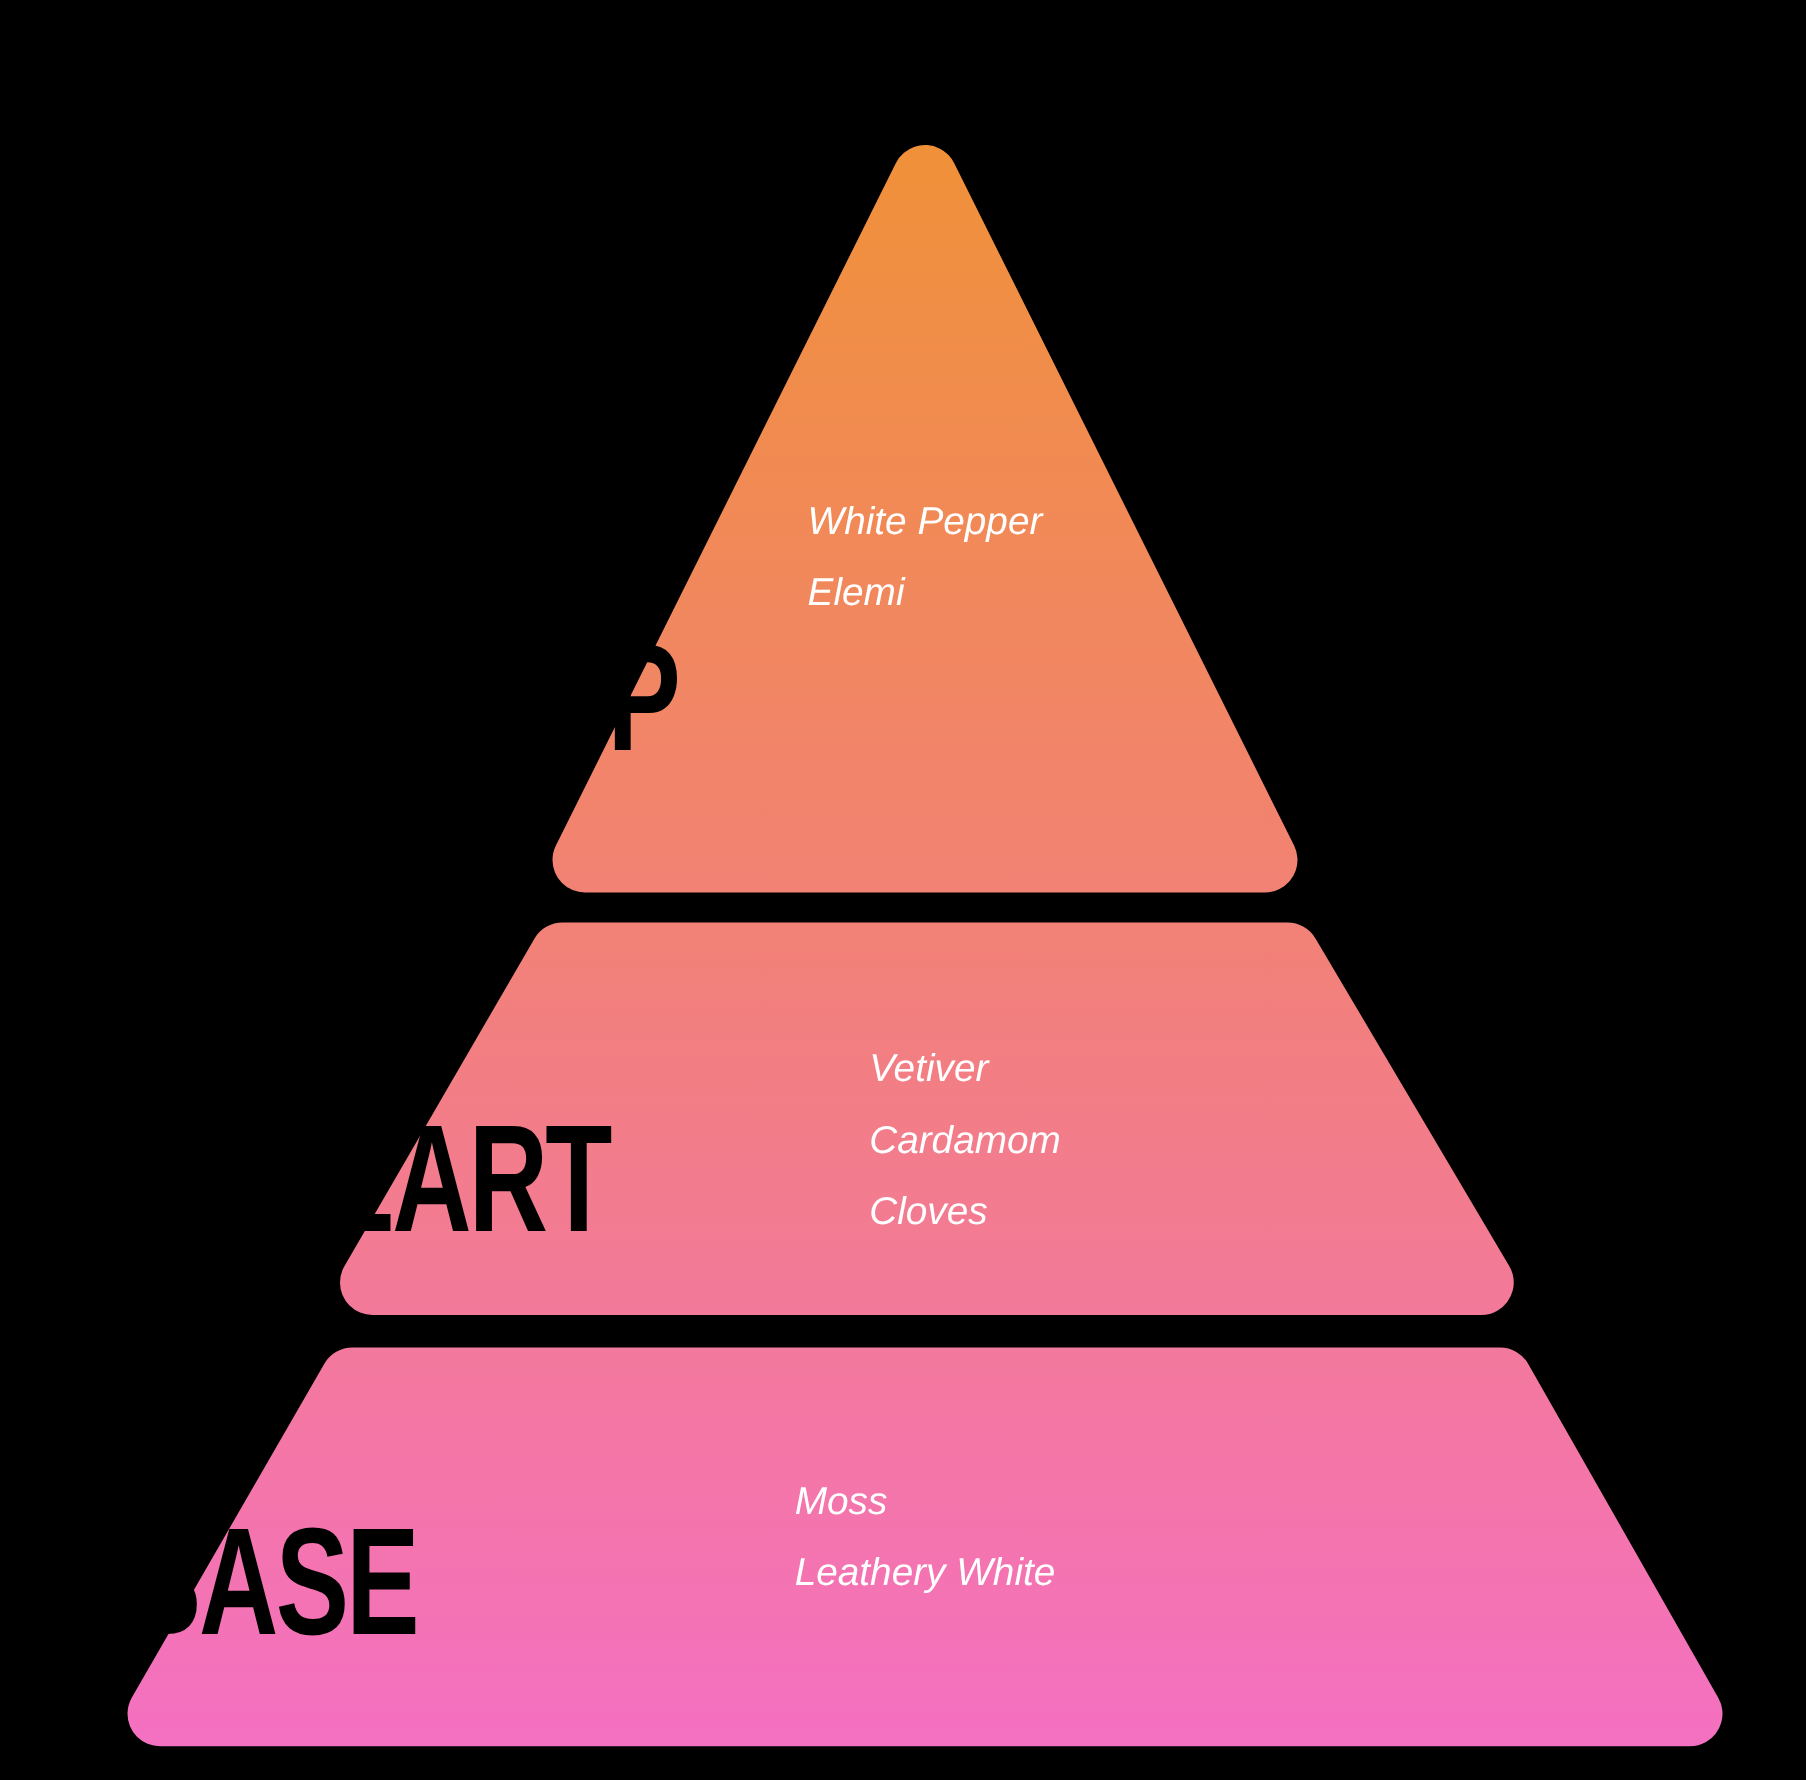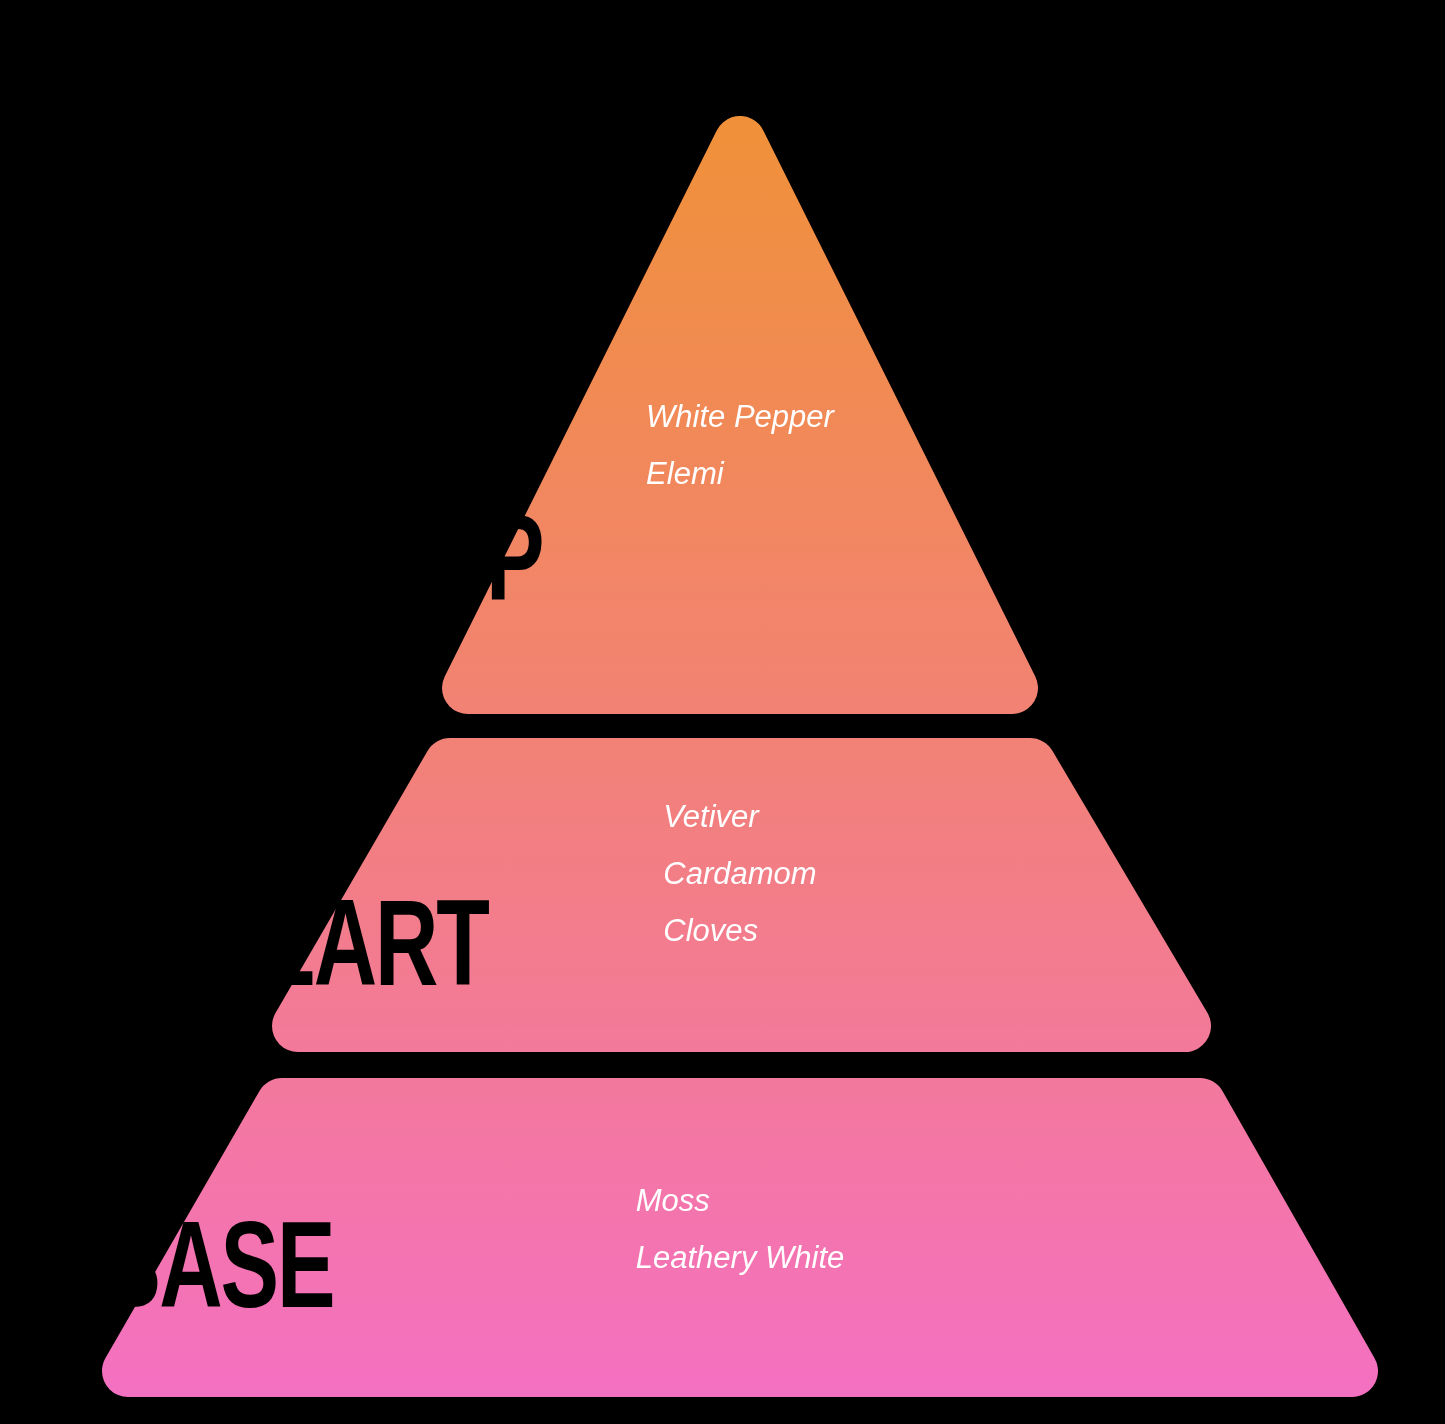--- a/index.html
+++ b/index.html
@@ -47,21 +47,21 @@
     text-align: left;
     color: #ffffff;
     font-size: 31px;
     line-height: 57px;
     font-weight: 400;
     z-index: 2;
     white-space: nowrap;
     font-style: italic;
   }
   .notes-top    { top: 388px; }
-  .notes-heart  { top: 788px; }
+  .notes-heart  { top: 826px; margin-left: 32px; }
   .notes-base   { top: 1172px; }
 </style>
 </head>
 <body>
 
 <div class="canvas">
 
   <svg class="pyramid-svg" viewBox="0 0 1445 1424" aria-hidden="true">
     <defs>
       <linearGradient id="pyrGrad" gradientUnits="userSpaceOnUse" x1="740" y1="108" x2="740" y2="1400">

